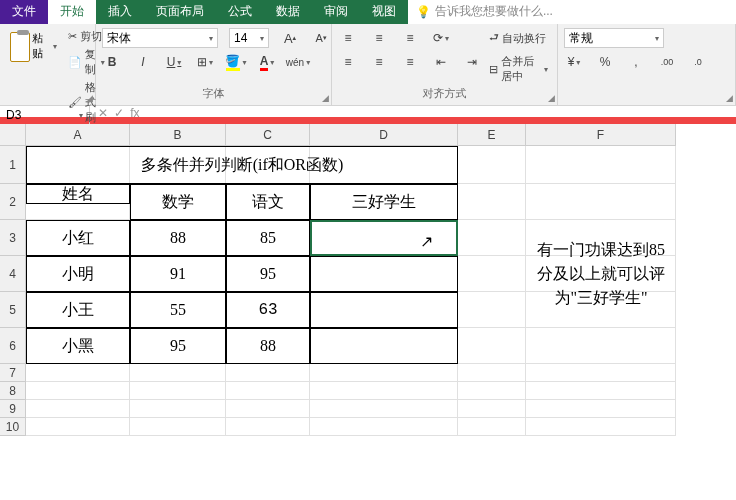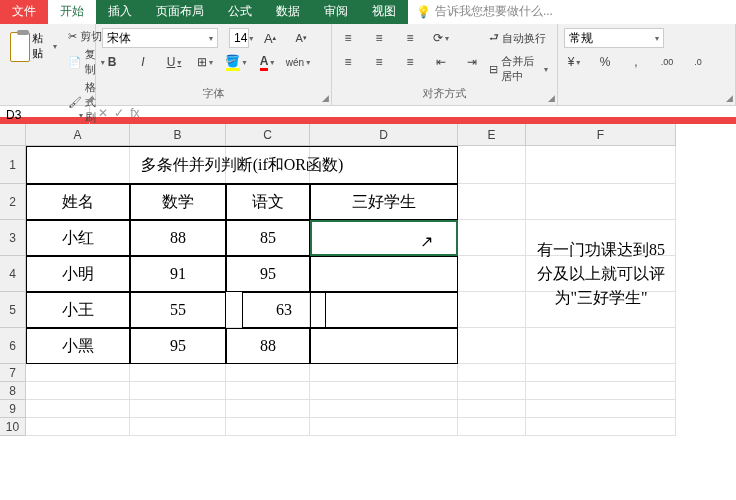--- a/index.html
+++ b/index.html
@@ -1,20 +1,20 @@
 <!DOCTYPE html>
 <html><head>
 <meta charset="utf-8">
 <style>
 *{margin:0;padding:0;box-sizing:border-box;font-family:"Microsoft YaHei","SimSun",sans-serif}
 body{background:#fff;width:736px;height:500px;overflow:hidden;font-size:12px}
 .tabs{display:flex;background:#fff;height:24px;align-items:flex-end}
 .tab{padding:4px 12px;color:#fff;background:#217346;font-size:12px;cursor:pointer}
 .tab.active{background:#fff;color:#217346}
-.tab.file{background:#ef4444}
+.tab.file{background:#4c1d95}
 .tell-me{color:#888;padding:4px 8px;display:flex;align-items:center;gap:4px}
 .ribbon{background:#f1f1f1;border-bottom:1px solid #d4d4d4;display:flex;height:82px}
 .group{border-right:1px solid #d4d4d4;padding:2px 6px;display:flex;flex-direction:column;justify-content:space-between;position:relative}
 .group-label{text-align:center;color:#666;font-size:11px;padding-bottom:2px}
 .group-content{display:flex;gap:4px;flex:1;align-items:flex-start;padding-top:2px}
 .vstack{display:flex;flex-direction:column;gap:1px}
 .hstack{display:flex;gap:11px;align-items:center}
 .btn-lg{display:flex;align-items:center;gap:2px;padding:2px 4px;cursor:pointer}
 .btn-sm{display:flex;align-items:center;gap:3px;padding:1px 3px;cursor:pointer;font-size:11px;color:#444}
 .combo{background:#fff;border:1px solid #ccc;padding:1px 4px;font-size:12px;display:flex;align-items:center;justify-content:space-between;height:20px}
@@ -84,21 +84,21 @@
     <div class="launcher">◢</div>
   </div>
 
   <div class="group" style="width:236px">
     <div class="group-content vstack" style="gap:4px;width:100%">
       <div class="hstack">
         <div class="combo" style="width:116px">
             <span>宋体</span>
             <span class="dd">▾</span>
           </div>
-        <div class="combo" style="width:20px">
+        <div class="combo" style="width:40px">
             <span>14</span>
             <span class="dd">▾</span>
           </div>
         <div class="ribbon-btn" style="font-size:13px">A<sup style="font-size:7px">▴</sup></div>
         <div class="ribbon-btn" style="font-size:11px">A<sup style="font-size:7px">▾</sup></div>
       </div>
       <div class="hstack">
         <div class="ribbon-btn" style="font-weight:bold">B</div>
         <div class="ribbon-btn" style="font-style:italic">I</div>
         <div class="ribbon-btn" style="text-decoration:underline">
@@ -302,35 +302,35 @@
           <div class="cell" style="left: 284px; top: 254px; width: 148px; height: 18px;"></div>
           <div class="cell" style="left: 432px; top: 254px; width: 68px; height: 18px;"></div>
           <div class="cell" style="left: 500px; top: 254px; width: 150px; height: 18px;"></div>
           <div class="cell" style="left: 0px; top: 272px; width: 104px; height: 18px;"></div>
           <div class="cell" style="left: 104px; top: 272px; width: 96px; height: 18px;"></div>
           <div class="cell" style="left: 200px; top: 272px; width: 84px; height: 18px;"></div>
           <div class="cell" style="left: 284px; top: 272px; width: 148px; height: 18px;"></div>
           <div class="cell" style="left: 432px; top: 272px; width: 68px; height: 18px;"></div>
           <div class="cell" style="left: 500px; top: 272px; width: 150px; height: 18px;"></div>
           <div style="position: absolute; left: 0px; top: 0px; width: 432px; height: 38px; display: flex; align-items: center; justify-content: center; font-size: 16px; font-family: SimSun; border: 1.5px solid rgb(0, 0, 0);">多条件并列判断(if和OR函数)</div>
-          <div style="position: absolute; left: 0px; top: 38px; width: 104px; height: 36px; display: flex; align-items: center; justify-content: center; font-size: 16px; font-family: SimSun; border: 1.5px solid rgb(0, 0, 0);">姓名</div>
+          <div style="position: absolute; left: 0px; top: 38px; width: 104px; height: 20px; display: flex; align-items: center; justify-content: center; font-size: 16px; font-family: SimSun; border: 1.5px solid rgb(0, 0, 0);">姓名</div>
           <div style="position: absolute; left: 104px; top: 38px; width: 96px; height: 36px; display: flex; align-items: center; justify-content: center; font-size: 16px; font-family: SimSun; border: 1.5px solid rgb(0, 0, 0);">数学</div>
           <div style="position: absolute; left: 200px; top: 38px; width: 84px; height: 36px; display: flex; align-items: center; justify-content: center; font-size: 16px; font-family: SimSun; border: 1.5px solid rgb(0, 0, 0);">语文</div>
           <div style="position: absolute; left: 284px; top: 38px; width: 148px; height: 36px; display: flex; align-items: center; justify-content: center; font-size: 16px; font-family: SimSun; border: 1.5px solid rgb(0, 0, 0);">三好学生</div>
           <div style="position: absolute; left: 0px; top: 74px; width: 104px; height: 36px; display: flex; align-items: center; justify-content: center; font-size: 16px; font-family: SimSun; border: 1.5px solid rgb(0, 0, 0);">小红</div>
           <div style="position: absolute; left: 104px; top: 74px; width: 96px; height: 36px; display: flex; align-items: center; justify-content: center; font-size: 16px; font-family: SimSun; border: 1.5px solid rgb(0, 0, 0);">88</div>
           <div style="position: absolute; left: 200px; top: 74px; width: 84px; height: 36px; display: flex; align-items: center; justify-content: center; font-size: 16px; font-family: SimSun; border: 1.5px solid rgb(0, 0, 0);">85</div>
           <div style="position: absolute; left: 284px; top: 74px; width: 148px; height: 36px; display: flex; align-items: center; justify-content: center; font-size: 16px; font-family: SimSun; border: 1.5px solid rgb(0, 0, 0);"></div>
           <div style="position: absolute; left: 0px; top: 110px; width: 104px; height: 36px; display: flex; align-items: center; justify-content: center; font-size: 16px; font-family: SimSun; border: 1.5px solid rgb(0, 0, 0);">小明</div>
           <div style="position: absolute; left: 104px; top: 110px; width: 96px; height: 36px; display: flex; align-items: center; justify-content: center; font-size: 16px; font-family: SimSun; border: 1.5px solid rgb(0, 0, 0);">91</div>
           <div style="position: absolute; left: 200px; top: 110px; width: 84px; height: 36px; display: flex; align-items: center; justify-content: center; font-size: 16px; font-family: SimSun; border: 1.5px solid rgb(0, 0, 0);">95</div>
           <div style="position: absolute; left: 284px; top: 110px; width: 148px; height: 36px; display: flex; align-items: center; justify-content: center; font-size: 16px; font-family: SimSun; border: 1.5px solid rgb(0, 0, 0);"></div>
           <div style="position: absolute; left: 0px; top: 146px; width: 104px; height: 36px; display: flex; align-items: center; justify-content: center; font-size: 16px; font-family: SimSun; border: 1.5px solid rgb(0, 0, 0);">小王</div>
           <div style="position: absolute; left: 104px; top: 146px; width: 96px; height: 36px; display: flex; align-items: center; justify-content: center; font-size: 16px; font-family: SimSun; border: 1.5px solid rgb(0, 0, 0);">55</div>
-          <div style="position: absolute; left: 216px; top: 146px; width: 84px; height: 36px; display: flex; align-items: center; justify-content: center; font-size: 16px; font-family: Liberation Serif, serif; border: 1.5px solid rgb(0, 0, 0);">63</div>
+          <div style="position: absolute; left: 200px; top: 146px; width: 84px; height: 36px; display: flex; align-items: center; justify-content: center; font-size: 16px; font-family: Liberation Mono, monospace; border: 1.5px solid rgb(0, 0, 0);">63</div>
           <div style="position: absolute; left: 284px; top: 146px; width: 148px; height: 36px; display: flex; align-items: center; justify-content: center; font-size: 16px; font-family: SimSun; border: 1.5px solid rgb(0, 0, 0);"></div>
           <div style="position: absolute; left: 0px; top: 182px; width: 104px; height: 36px; display: flex; align-items: center; justify-content: center; font-size: 16px; font-family: SimSun; border: 1.5px solid rgb(0, 0, 0);">小黑</div>
           <div style="position: absolute; left: 104px; top: 182px; width: 96px; height: 36px; display: flex; align-items: center; justify-content: center; font-size: 16px; font-family: SimSun; border: 1.5px solid rgb(0, 0, 0);">95</div>
           <div style="position: absolute; left: 200px; top: 182px; width: 84px; height: 36px; display: flex; align-items: center; justify-content: center; font-size: 16px; font-family: SimSun; border: 1.5px solid rgb(0, 0, 0);">88</div>
           <div style="position: absolute; left: 284px; top: 182px; width: 148px; height: 36px; display: flex; align-items: center; justify-content: center; font-size: 16px; font-family: SimSun; border: 1.5px solid rgb(0, 0, 0);"></div>
           <div style="position: absolute; left: 284px; top: 74px; width: 148px; height: 36px; display: flex; align-items: center; justify-content: center; font-size: 16px; font-family: SimSun; outline: rgb(33, 115, 70) solid 2px; outline-offset: -2px;"></div>
           <div style="position: absolute; left: 394px; top: 86px; font-size: 16px; transform: scaleX(-1); color: rgb(0, 0, 0);">↖</div>
           <div style="position: absolute; left: 500px; top: 74px; width: 150px; height: 108px; display: flex; align-items: center; justify-content: center; font-size: 16px; font-family: SimSun; white-space: normal; text-align: center; padding: 4px; line-height: 1.5;">有一门功课达到85分及以上就可以评为"三好学生"</div>
         </div>
     </div>

